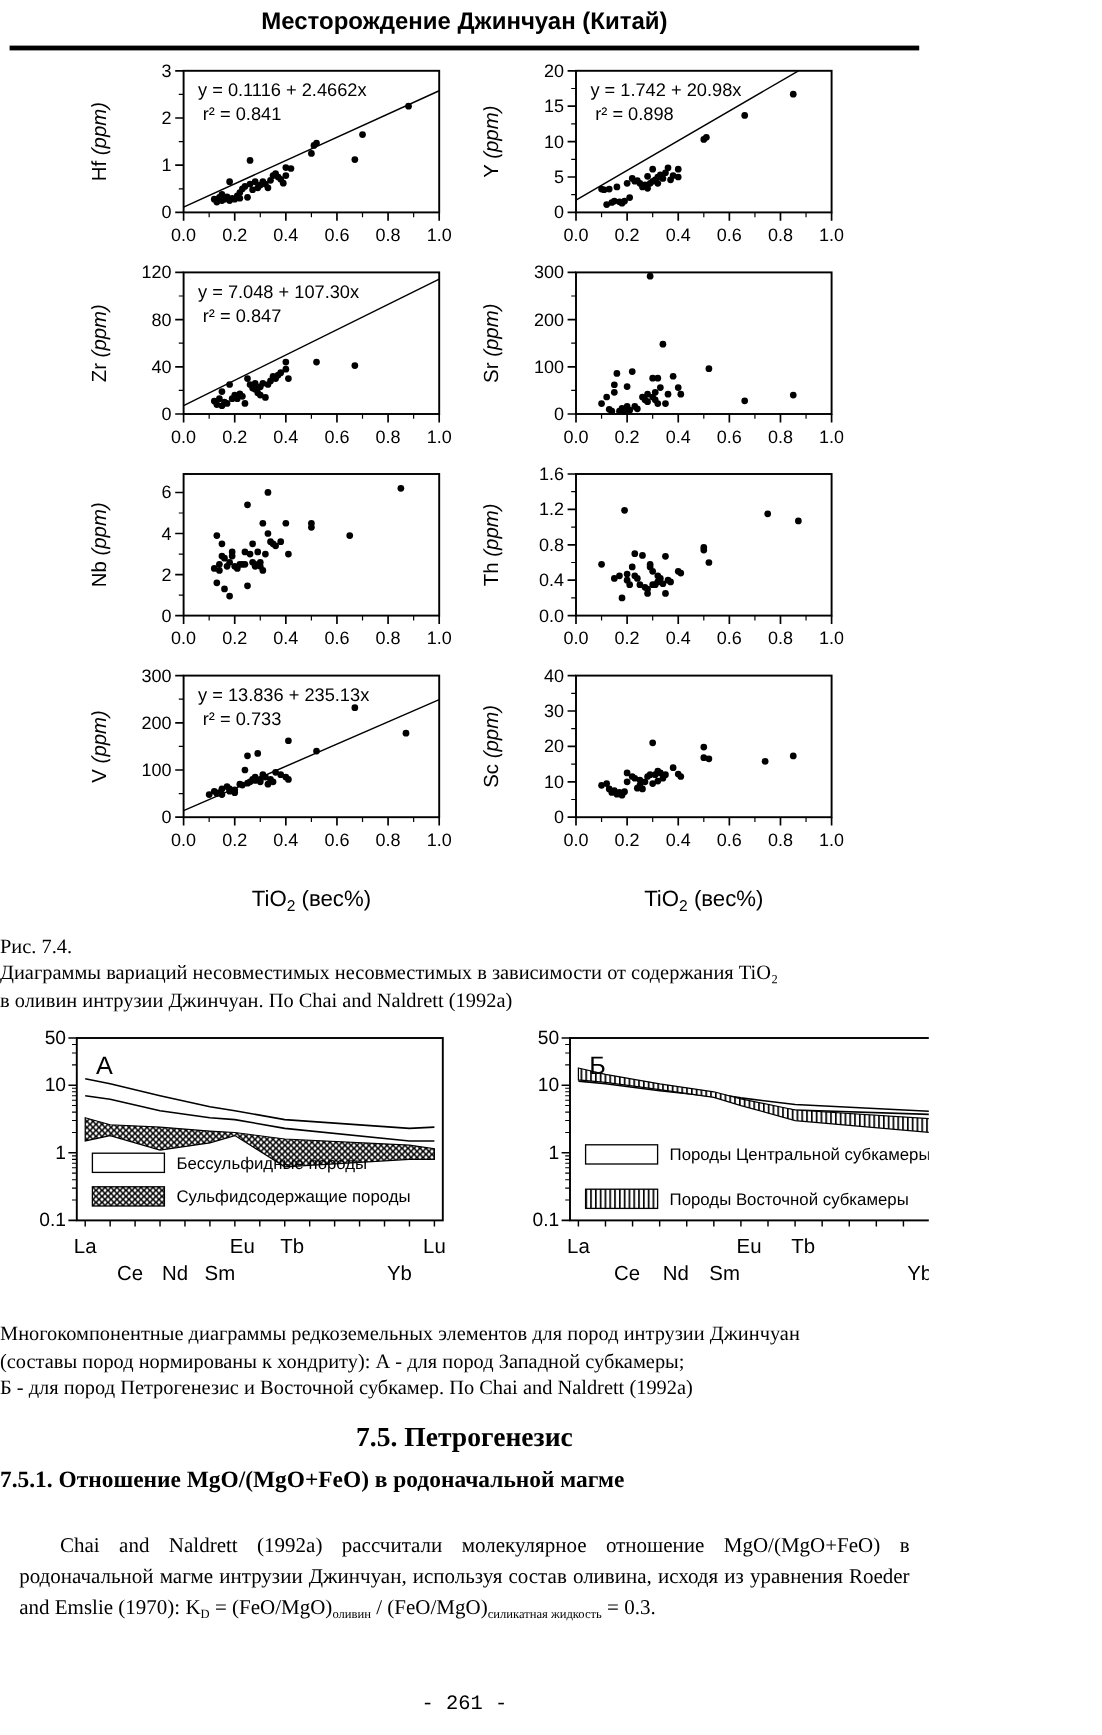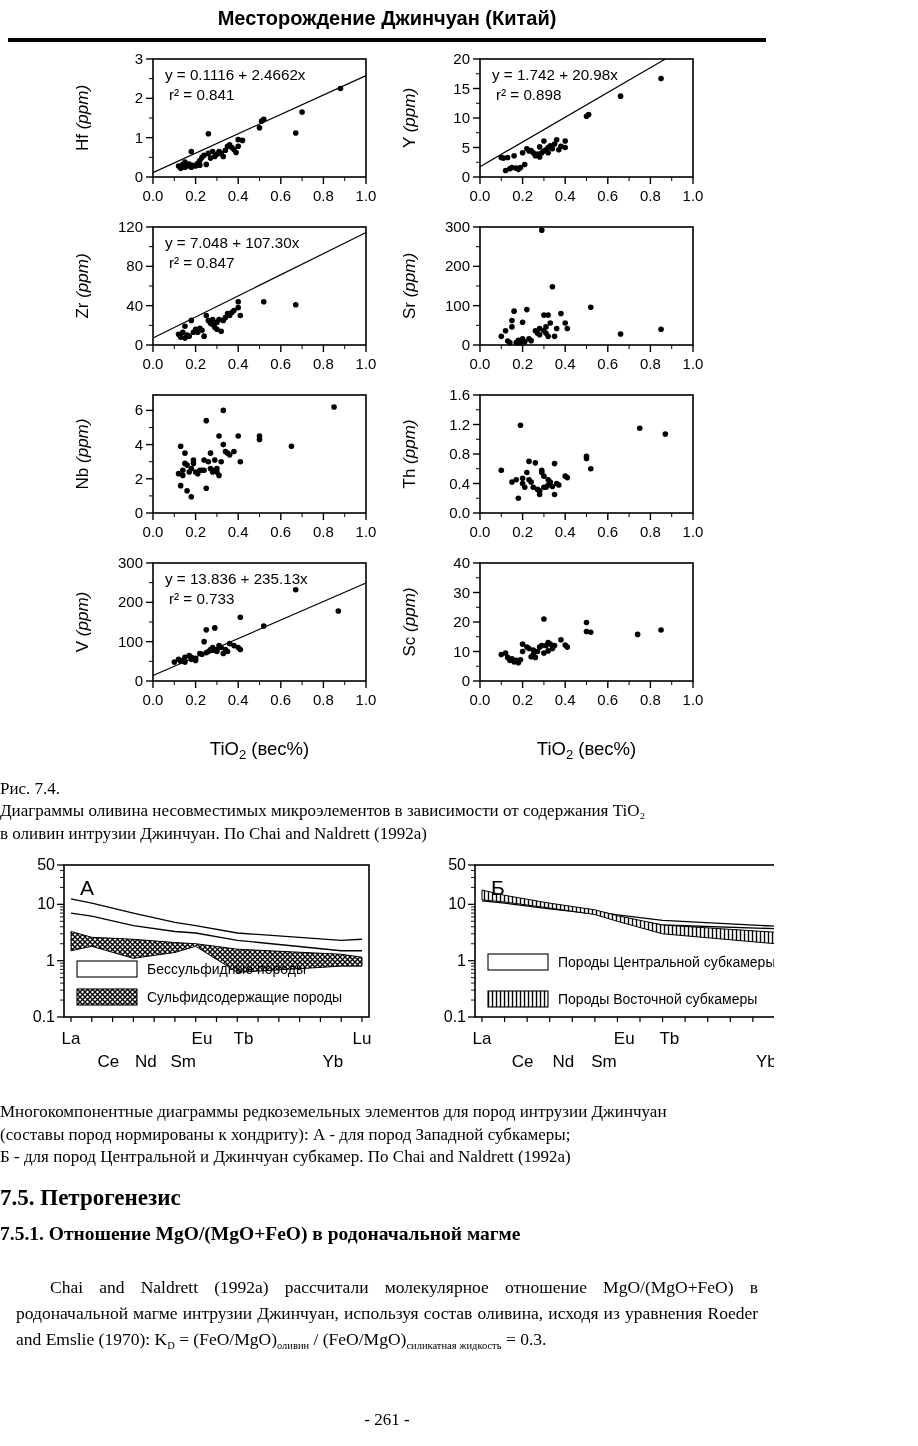--- a/index.html
+++ b/index.html
@@ -7,27 +7,27 @@
         font-family:"Liberation Serif","DejaVu Serif",serif;overflow:hidden;}
   .title{text-align:center;font-family:"Liberation Sans","DejaVu Sans",sans-serif;
          font-weight:bold;font-size:20px;padding-top:7px;}
   .rule{height:4px;background:#000;margin:8px 8px 0 8px;}
   .scatter-grid{display:grid;grid-template-columns:305px 305px;column-gap:22px;
                 justify-content:center;margin-top:10px;}
   .chart-cell{line-height:0;}
   .caption{text-align:left;font-size:17px;line-height:1.32;margin-top:12px;}
   .ree-row{display:flex;justify-content:flex-start;gap:26px;margin-top:12px;}
   .ree-cell{line-height:0;}
-  h1.sec{ font-size:23px;font-weight:bold;margin:16px 0 0;}
+  h1.sec{ text-align:center;font-size:23px;font-weight:bold;margin:16px 0 0;}
   h2.sec{ text-align:left;font-size:19.5px;font-weight:bold;margin:12px 0 0;}
   p.body-text{font-size:17.5px;text-align:justify;margin:29px 16px 0;line-height:1.5;
               text-indent:34px;}
   .subscript{font-size:0.6em;vertical-align:-0.35em;}
   .page-number{position:absolute;bottom:16px;left:0;width:100%;text-align:center;
-               font-size:17px;font-family:Liberation Serif, serif;}
+               font-size:17px;font-family:Liberation Mono, monospace;}
   svg text{font-family:"Liberation Sans","DejaVu Sans",sans-serif;fill:#000;}
 </style>
 </head>
 <body>
 
 <svg width="0" height="0" style="position:absolute" aria-hidden="true">
   <defs>
     <pattern id="pat-cross" width="5" height="5" patternUnits="userSpaceOnUse">
       <rect width="5" height="5" fill="#fff"></rect>
       <path d="M0 0L5 5M5 0L0 5" stroke="#000" stroke-width="1.3"></path>
@@ -628,21 +628,21 @@
           <circle cx="192.76" cy="76.325" r="2.8" fill="#000"></circle>
           <circle cx="239.62" cy="78.39" r="2.8" fill="#000"></circle>
           <circle cx="263.04999999999995" cy="73.965" r="2.8" fill="#000"></circle>
           <text transform="translate(17 66) rotate(-90)" text-anchor="middle" font-size="17"><tspan>Sc </tspan><tspan font-style="italic">(ppm)</tspan></text>
           <text x="188.5" y="199" text-anchor="middle" font-size="18.5"><tspan>TiO</tspan><tspan font-size="13" dy="4">2</tspan><tspan dy="-4"> (вес%)</tspan></text>
         </svg></div>
   </div>
 
   <div class="caption">
     <div>Рис. 7.4.</div>
-    <div>Диаграммы оливина несовместимых микроэлементов в зависимости от содержания TiO₂</div>
+    <div>Диаграммы вариаций несовместимых несовместимых в зависимости от содержания TiO₂</div>
     <div>в оливин интрузии Джинчуан. По Chai and Naldrett (1992a)</div>
   </div>
 
   <div class="ree-row">
     <div class="ree-cell"><svg width="385" height="232" viewBox="0 0 385 232">
           <rect x="64" y="8" width="305" height="152" fill="none" stroke="#000" stroke-width="1.6"></rect>
           <text x="55" y="13" text-anchor="end" font-size="16">50</text>
           <line x1="64" y1="8" x2="57" y2="8" stroke="#000" stroke-width="1.3"></line>
           <text x="55" y="52.364439207694005" text-anchor="end" font-size="16">10</text>
           <line x1="64" y1="47.364439207694005" x2="57" y2="47.364439207694005" stroke="#000" stroke-width="1.3"></line>
@@ -760,21 +760,21 @@
           <text x="111.62857142857143" y="210" text-anchor="middle" font-size="17">Ce</text>
           <text x="152.25714285714287" y="210" text-anchor="middle" font-size="17">Nd</text>
           <text x="192.8857142857143" y="210" text-anchor="middle" font-size="17">Sm</text>
           <text x="355.40000000000003" y="210" text-anchor="middle" font-size="17">Yb</text>
         </svg></div>
   </div>
 
   <div class="caption">
     <div>Многокомпонентные диаграммы редкоземельных элементов для пород интрузии Джинчуан</div>
     <div>(составы пород нормированы к хондриту): А - для пород Западной субкамеры;</div>
-    <div>Б - для пород Центральной и Джинчуан субкамер. По Chai and Naldrett (1992a)</div>
+    <div>Б - для пород Петрогенезис и Восточной субкамер. По Chai and Naldrett (1992a)</div>
   </div>
 
   <h1 class="sec">7.5. Петрогенезис</h1>
   <h2 class="sec">7.5.1. Отношение MgO/(MgO+FeO) в родоначальной магме</h2>
 
   <p class="body-text" id="paragraph"><span>Chai and Naldrett (1992a) рассчитали молекулярное отношение MgO/(MgO+FeO) в родоначальной магме интрузии Джинчуан, используя состав оливина, исходя из уравнения Roeder and Emslie (1970): K</span><span class="subscript">D</span><span> = (FeO/MgO)</span><span class="subscript">оливин</span><span> / (FeO/MgO)</span><span class="subscript">силикатная жидкость</span><span> = 0.3.</span></p>
 
   <div class="page-number">- 261 -</div>
 </div>
 

